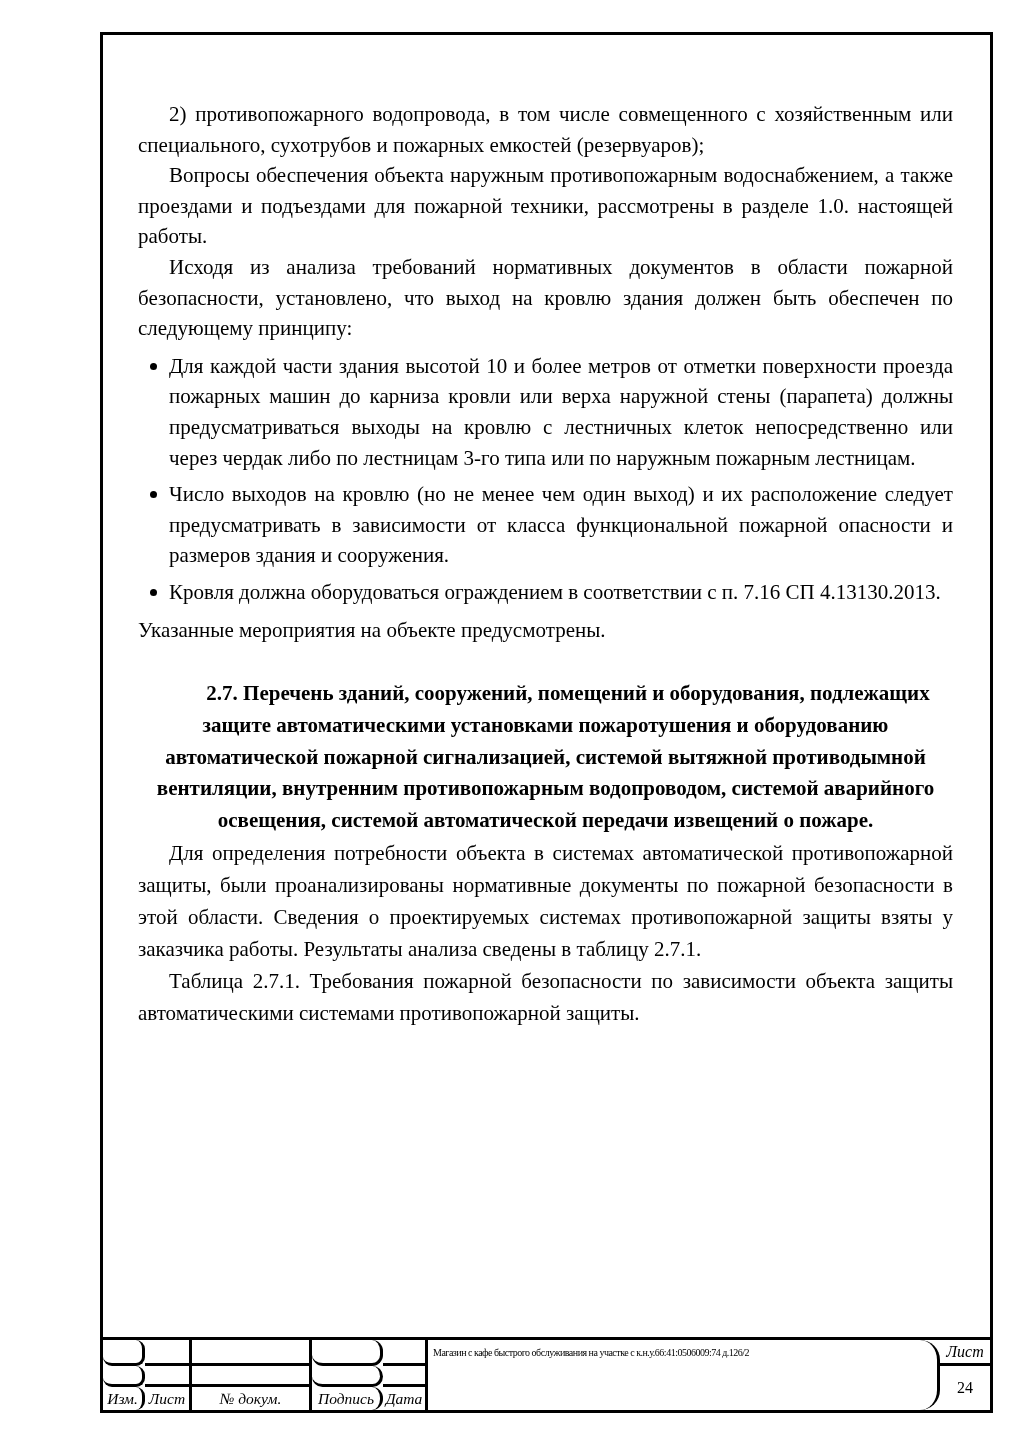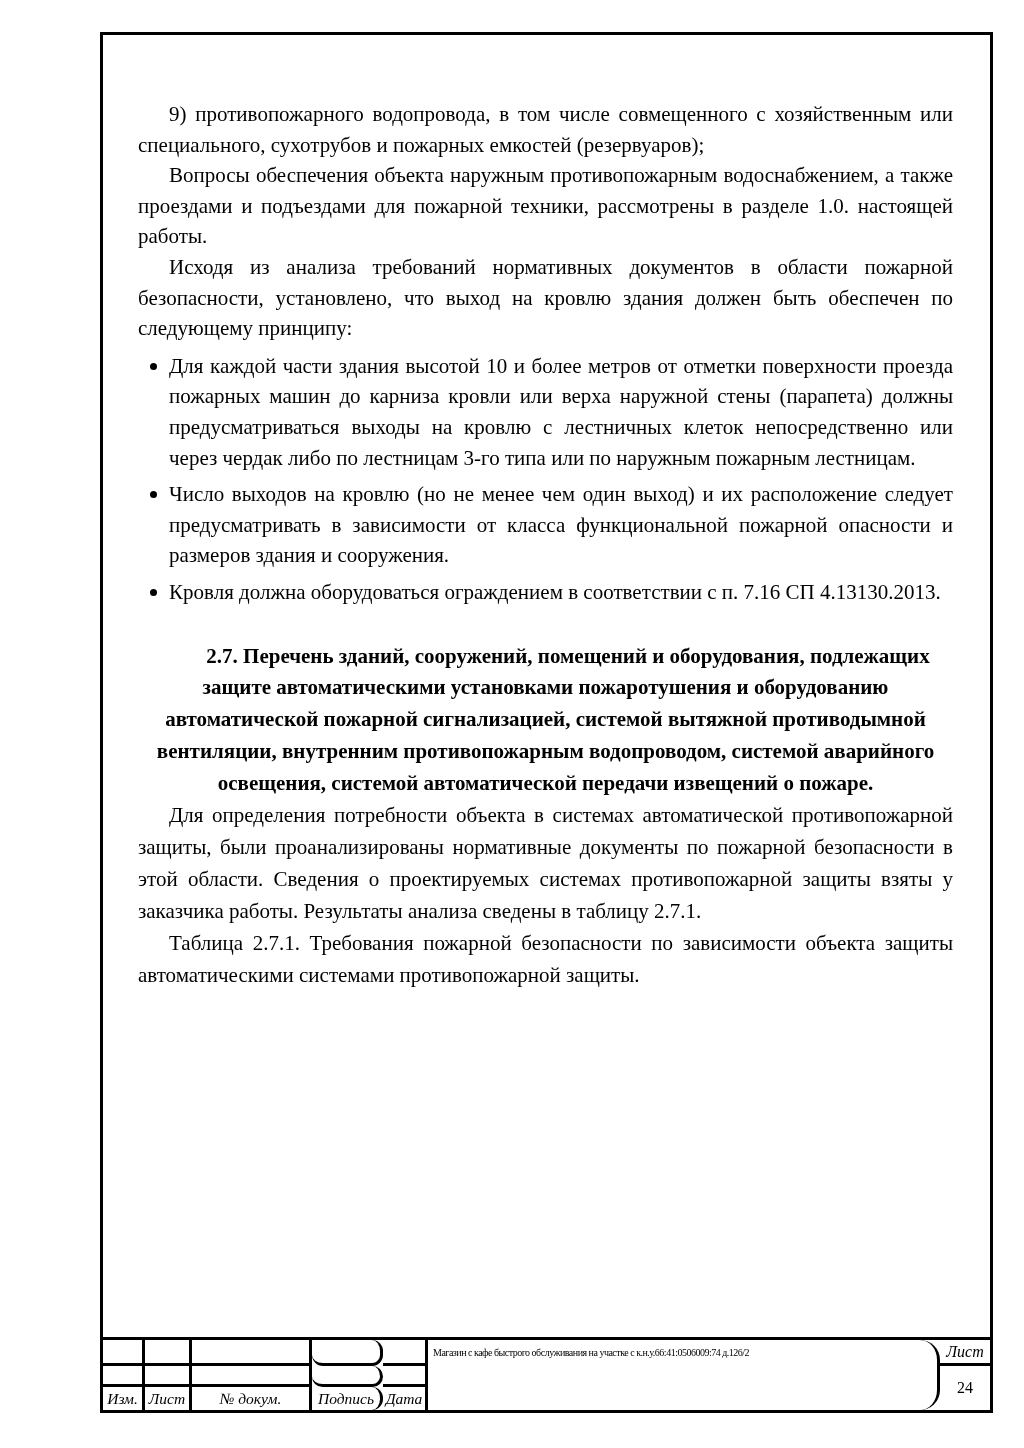--- a/index.html
+++ b/index.html
@@ -83,21 +83,21 @@
   .cell {
     border: 0 solid #000;
     box-sizing: border-box;
     overflow: hidden;
     display: flex;
     align-items: center;
     justify-content: center;
   }
   .br { border-right-width: 3px; }
   .bb { border-bottom-width: 3px; }
-  .c1 { grid-column: 1; } .c2 { grid-column: 2; } .c3 { grid-column: 3; }
+  .c1 { grid-column: 1; border-radius: 9px; } .c2 { grid-column: 2; } .c3 { grid-column: 3; }
   .c4 { grid-column: 4; border-radius: 11px; } .c5 { grid-column: 5; }
   .r1 { grid-row: 1; } .r2 { grid-row: 2; } .r3 { grid-row: 3; }
 
   .title-cell {
     grid-column: 6; grid-row: 1 / 4;
     align-items: flex-start;
     justify-content: flex-start;
     padding: 3px 8px 0 5px;
     font-size: 10px;
     letter-spacing: -0.5px;
@@ -119,30 +119,31 @@
     font-size: 15.5px;
     white-space: nowrap;
   }
 </style>
 </head>
 <body>
 
 <div class="frame">
 
   <div class="content">
-    <p class="indent">9) противопожарного водопровода, в том числе совмещенного с хозяйственным или специального, сухотрубов и пожарных емкостей (резервуаров);</p>
+    <p class="indent">2) противопожарного водопровода, в том числе совмещенного с хозяйственным или специального, сухотрубов и пожарных емкостей (резервуаров);</p>
     <p class="indent">Вопросы обеспечения объекта наружным противопожарным водоснабжением, а также проездами и подъездами для пожарной техники, рассмотрены в разделе 1.0. настоящей работы.</p>
     <p class="indent">Исходя из анализа требований нормативных документов в области пожарной безопасности, установлено, что выход на кровлю здания должен быть обеспечен по следующему принципу:</p>
 
     <ul class="bullets">
       <li>Для каждой части здания высотой 10 и более метров от отметки поверхности проезда пожарных машин до карниза кровли или верха наружной стены (парапета)  должны предусматриваться выходы на кровлю с лестничных клеток непосредственно или через чердак либо по лестницам 3-го типа или по наружным пожарным лестницам.</li>
       <li>Число выходов на кровлю (но не менее чем один выход) и их расположение следует предусматривать в зависимости от класса функциональной пожарной опасности и размеров здания и сооружения.</li>
       <li>Кровля должна оборудоваться ограждением в соответствии с п. 7.16 СП 4.13130.2013.</li>
     </ul>
 
+    <p class="after-list">Указанные мероприятия на объекте предусмотрены.</p>
 
     <h2 class="heading">2.7. Перечень зданий, сооружений, помещений и оборудования, подлежащих защите автоматическими установками пожаротушения и оборудованию автоматической пожарной сигнализацией, системой вытяжной противодымной вентиляции, внутренним противопожарным водопроводом, системой аварийного освещения, системой автоматической передачи извещений о пожаре.</h2>
 
     <p class="indent p5">Для определения потребности объекта в системах автоматической противопожарной защиты, были проанализированы нормативные документы по пожарной безопасности в этой области. Сведения о проектируемых системах противопожарной защиты взяты у заказчика работы. Результаты анализа сведены в таблицу 2.7.1.</p>
     <p class="indent caption">Таблица 2.7.1. Требования пожарной безопасности по зависимости объекта защиты автоматическими системами противопожарной защиты.</p>
   </div>
 
   <div class="stamp">
 
     <div class="cell c1 r1 br bb"></div>

